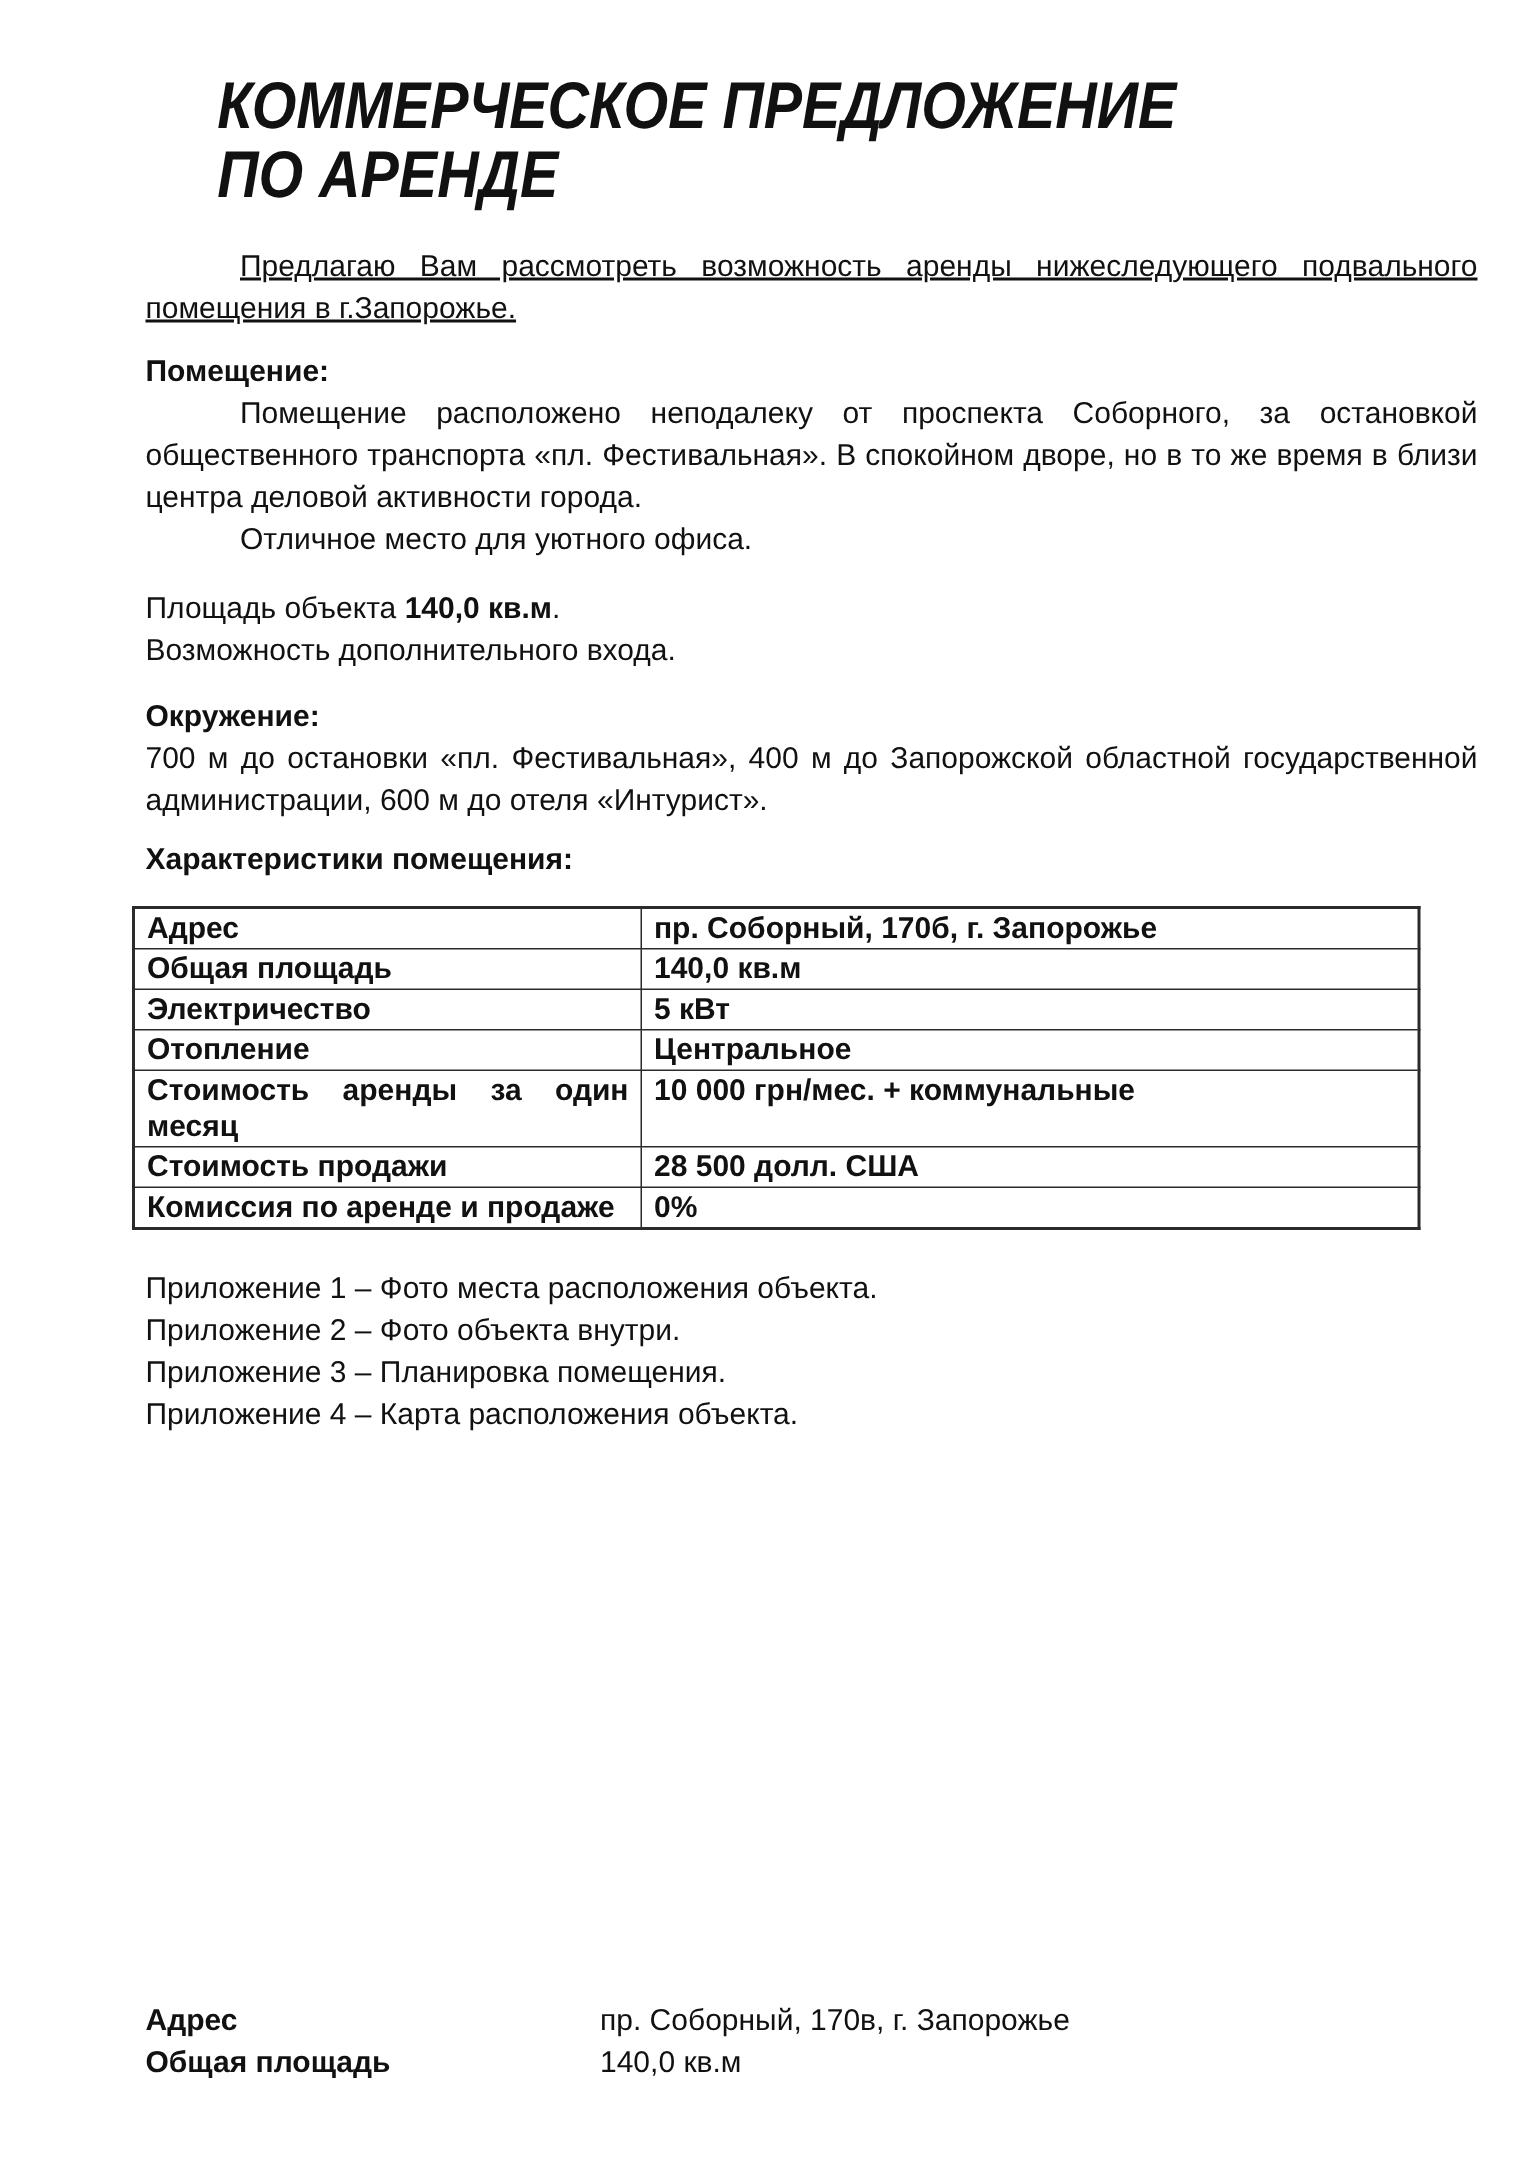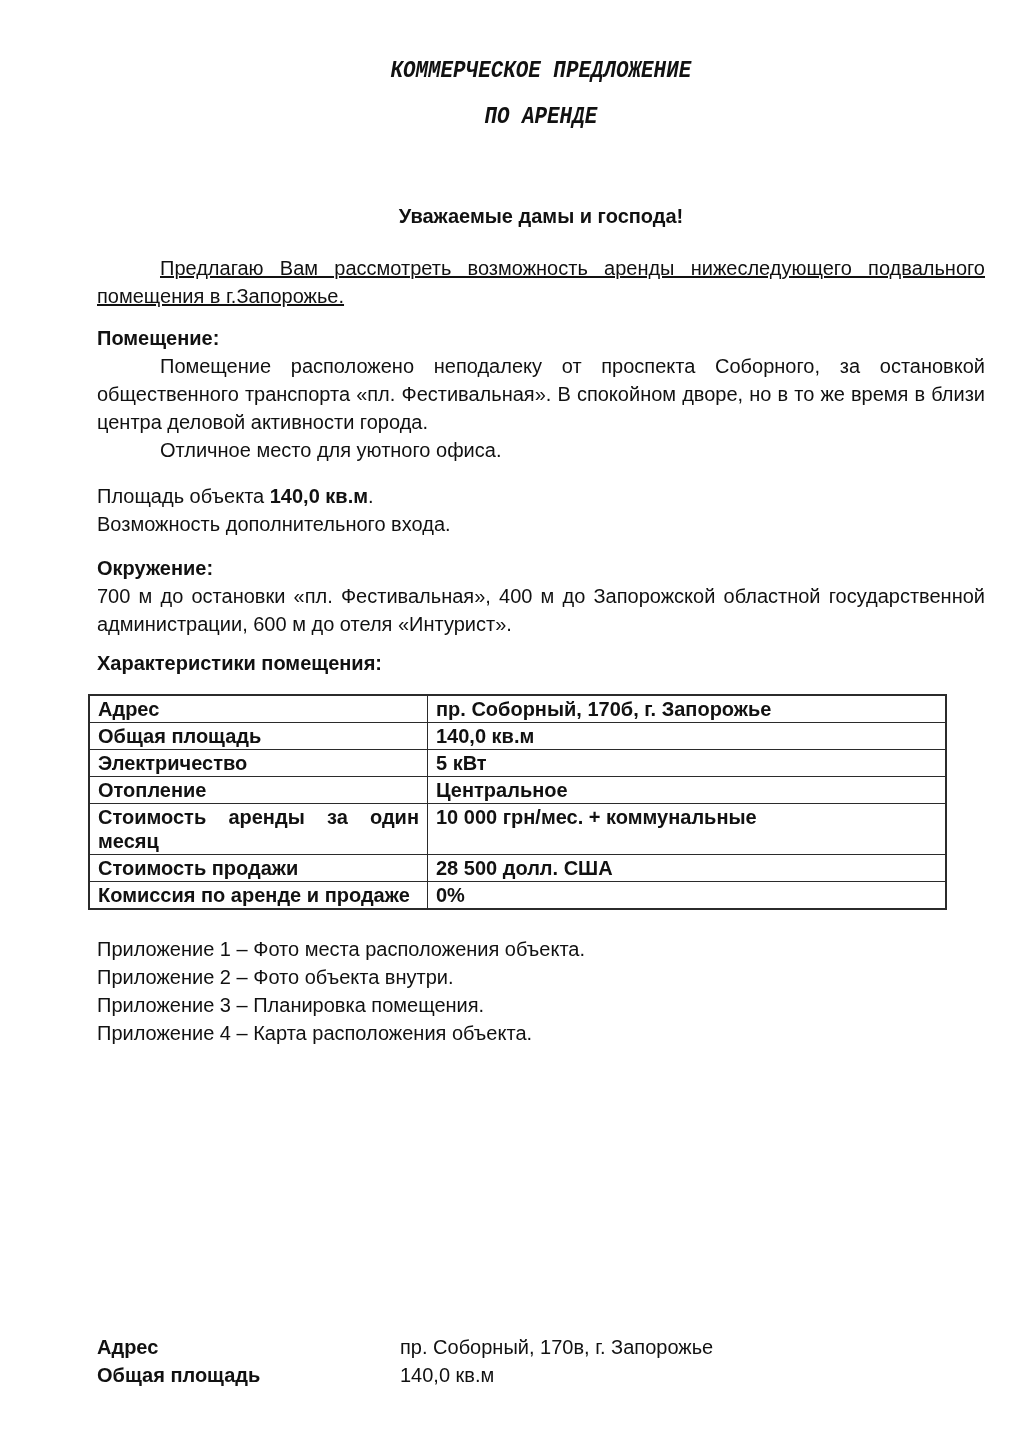--- a/index.html
+++ b/index.html
@@ -12,27 +12,26 @@
     font-family: "Liberation Sans", sans-serif;
     font-size: 20px;
     line-height: 28px;
     overflow: hidden;
   }
   .content { padding: 0 39px 0 97px; }
   p { margin: 0; }
 
   .doc-title {
     margin: 48px 0 0 0;
-    text-align: center;
-    font-size: 24px;
+    text-align: left;
+    font-size: 44px;
     line-height: 46px;
     font-weight: bold;
     font-style: italic;
     white-space: nowrap;
-    font-family: Liberation Mono, monospace;
   }
   .doc-title .squeeze {
     display: inline-block;
     transform: scaleX(0.87);
     transform-origin: 50% 50%;
   }
 
   .greeting {
     margin-top: 62px;
     text-align: center;
@@ -91,21 +90,20 @@
   .footer-value { flex: 1; }
 </style>
 </head>
 <body>
 
 <div class="page">
   <div class="content">
 
     <h1 class="doc-title"><span class="squeeze"><span>КОММЕРЧЕСКОЕ ПРЕДЛОЖЕНИЕ</span><br><span>ПО АРЕНДЕ</span></span></h1>
 
-    <p class="greeting">Уважаемые дамы и господа!</p>
 
     <p class="p-intro">Предлагаю Вам рассмотреть возможность аренды нижеследующего подвального помещения в г.Запорожье.</p>
 
     <p class="heading h-desc">Помещение:</p>
     <p class="p-desc">Помещение расположено неподалеку от проспекта Соборного, за остановкой общественного транспорта «пл. Фестивальная». В спокойном дворе, но в то же время в близи центра деловой активности города.</p>
     <p class="p-desc2">Отличное место для уютного офиса.</p>
 
     <p class="p-area"><span>Площадь объекта </span><b>140,0 кв.м</b><span>.</span></p>
     <p>Возможность дополнительного входа.</p>
 

